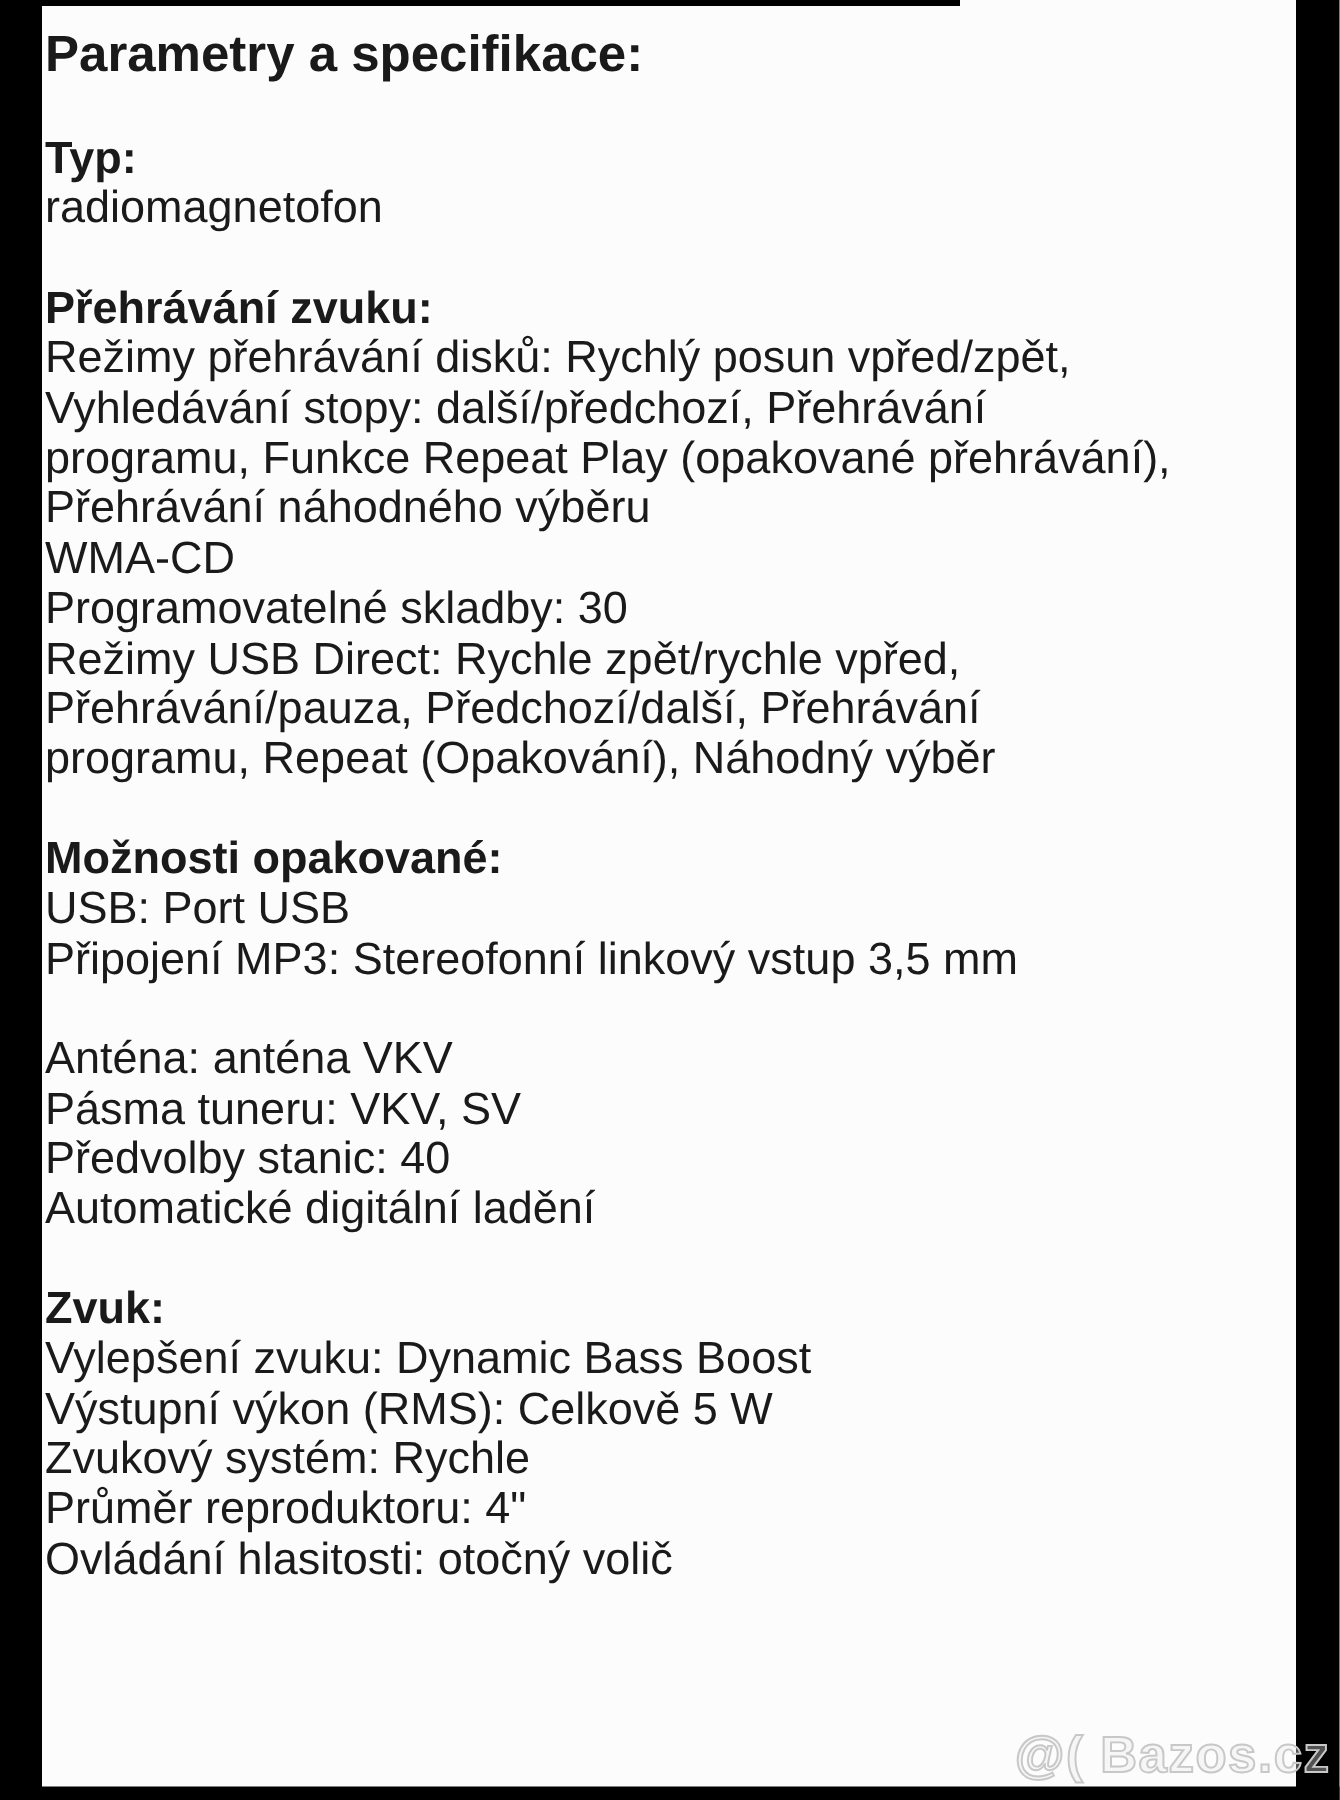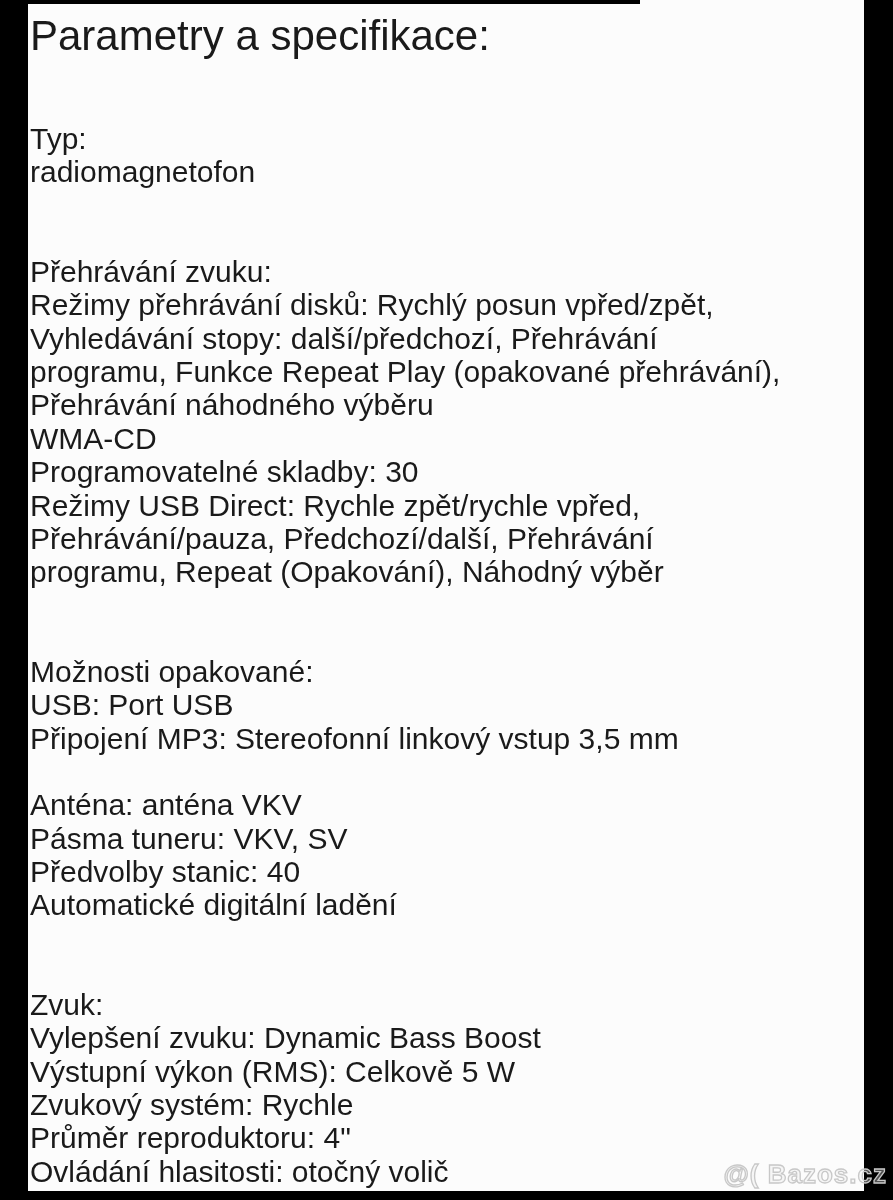--- a/index.html
+++ b/index.html
@@ -28,38 +28,38 @@
   .content {
     position: absolute;
     left: 30px;
     top: 16px;
     width: 833px;
     font-size: 30px;
     line-height: 33.4px;
     z-index: 1;
   }
   .doc-title {
-    font-size: 42px;
-    font-weight: normal;
+    font-size: 34px;
+    font-weight: bold;
     line-height: 40px;
     white-space: nowrap;
   }
   .spacer { height: 33px; }
   .line {
     white-space: nowrap;
     overflow: visible;
   }
-  .heading { font-weight: normal; margin-top: 33px; }
+  .heading { font-weight: bold; }
 
   .watermark {
     position: absolute;
     right: 6px;
     bottom: 10px;
     z-index: 3;
-    font-size: 26px;
+    font-size: 34px;
     font-weight: bold;
     letter-spacing: 1px;
     white-space: nowrap;
     color: rgba(235, 235, 235, 0.35);
     -webkit-text-stroke: 1.3px #c8c8c8;
   }
 </style>
 </head>
 <body>
 

